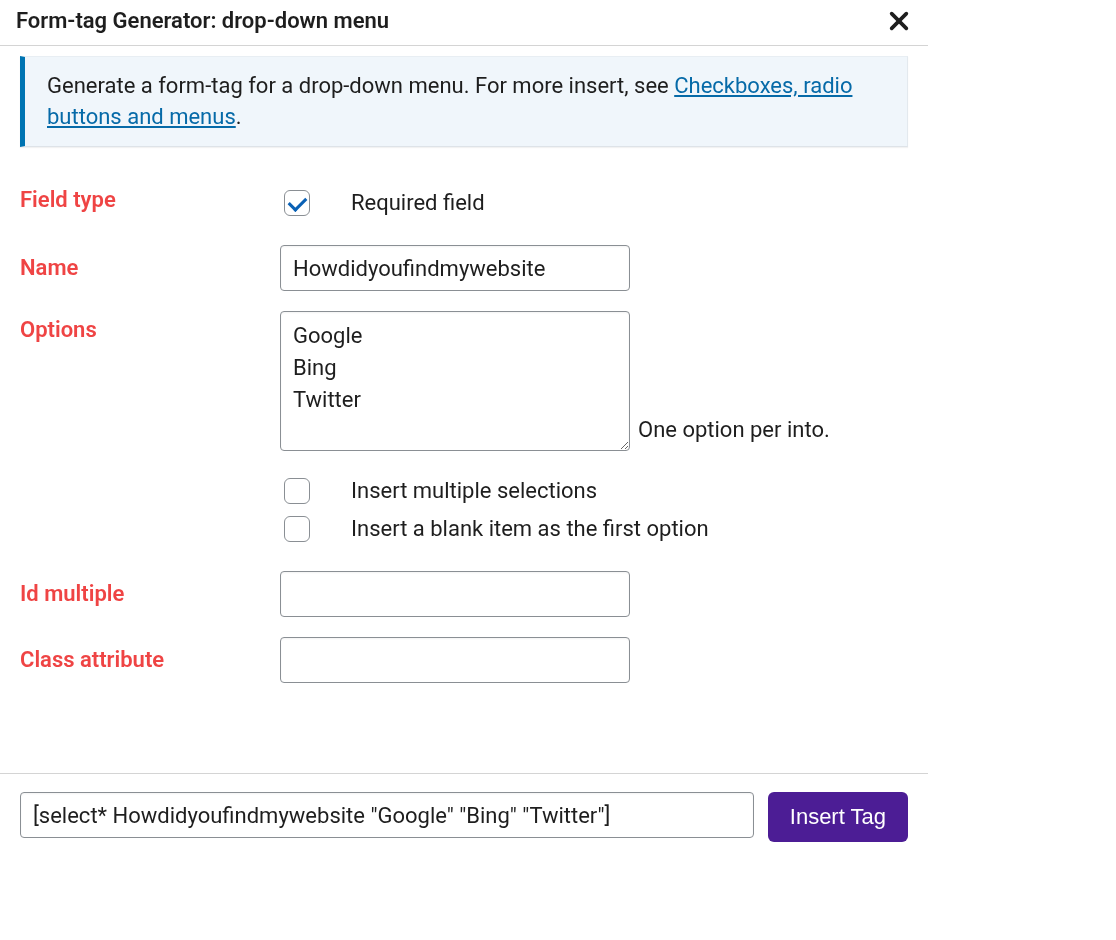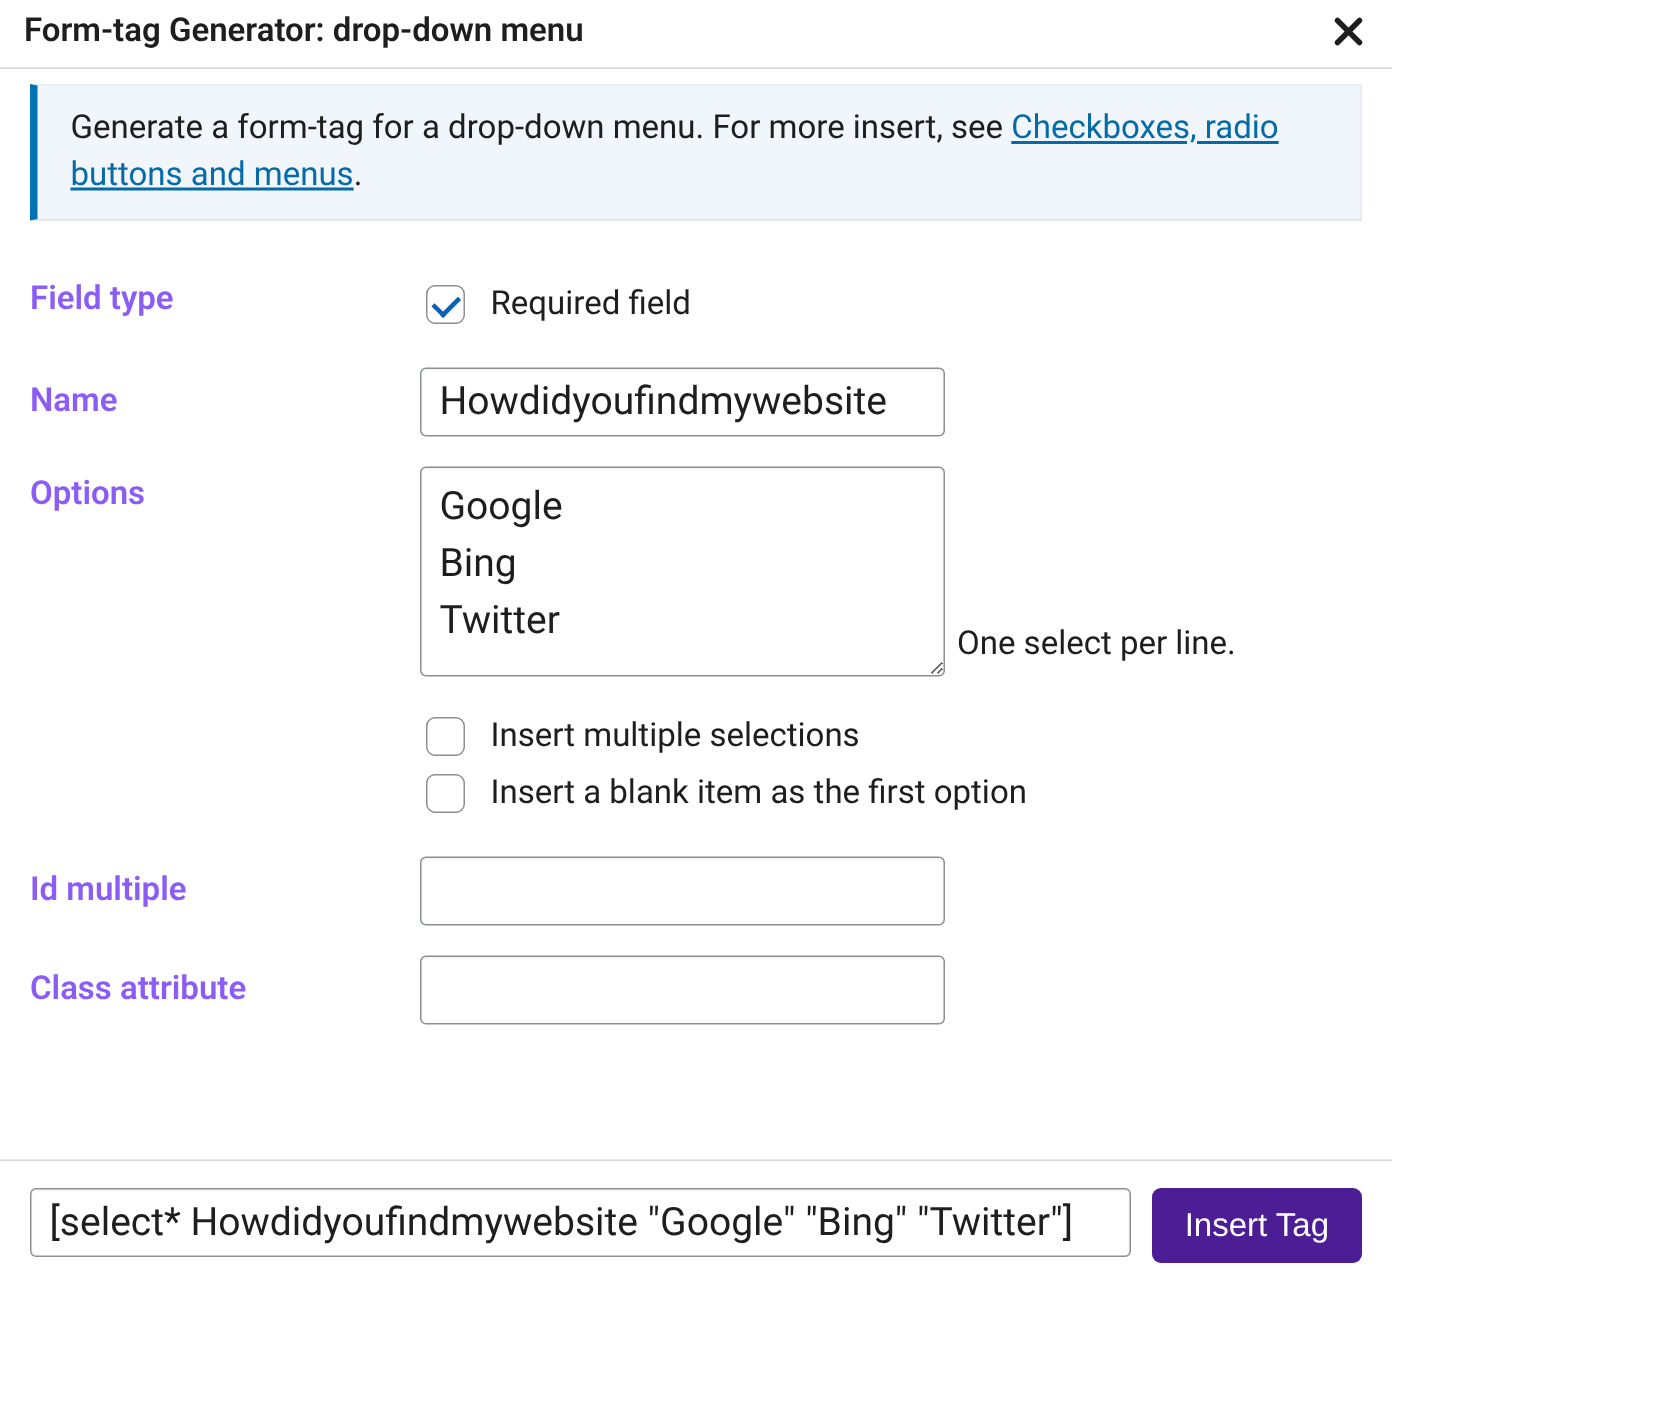--- a/index.html
+++ b/index.html
@@ -47,27 +47,27 @@
     border-collapse: collapse;
   }
   .form-table td {
     vertical-align: top;
     padding: 10px 20px;
   }
   .form-table td.label-cell {
     width: 260px;
     font-weight: 600;
     padding-top: 18px;
-    color: #8b5cf6;
+    color: #ef4444;
   }
   .form-table td.field-cell { padding-top: 10px; }
 
   input[type="text"], textarea {
     font-family: inherit;
-    font-size: 26px;
+    font-size: 22px;
     color: #1e1e1e;
     background: #fff;
     border: 1px solid #8a8f94;
     border-radius: 4px;
     padding: 8px 12px;
     box-shadow: inset 0 1px 2px rgba(0,0,0,0.05);
   }
   input[type="text"] { width: 350px; height: 46px; }
   textarea {
     width: 350px; height: 140px; resize: both;
@@ -85,21 +85,21 @@
     display: inline-flex; align-items: center; justify-content: center;
     cursor: pointer;
   }
   .check-row input[type="checkbox"]:checked::after {
     content: "";
     width: 14px; height: 8px;
     border-left: 3px solid #0a61b5;
     border-bottom: 3px solid #0a61b5;
     transform: rotate(-45deg) translate(1px,-1px);
   }
-  .check-row label { font-weight: 400; cursor: pointer; }
+  .check-row label { font-weight: 400; cursor: pointer; margin-left: 24px; }
 
   .ftype-row td.field-cell { padding-top: 14px; }
 
   .options-rest { margin-top: 24px; }
 
   .footer {
     margin-top: 80px;
     border-top: 1px solid #d4d4d4;
     padding: 18px 20px 12px 20px;
   }
@@ -178,21 +178,21 @@
       </td>
     </tr>
     <tr>
       <td class="label-cell label-options">Options</td>
       <td class="field-cell">
         <div class="options-wrap">
           <textarea style="">Google
 Bing
 Twitter</textarea>
           <div class="options-hint-wrap">
-            <span>One select per line.</span>
+            <span>One option per into.</span>
           </div>
         </div>
         <div class="options-rest">
           <div class="check-row">
             <input type="checkbox" id="cb-multiple" style="">
             <label for="cb-multiple">Insert multiple selections</label>
           </div>
           <div class="check-row">
             <input type="checkbox" id="cb-blank" style="">
             <label for="cb-blank">Insert a blank item as the first option</label>

